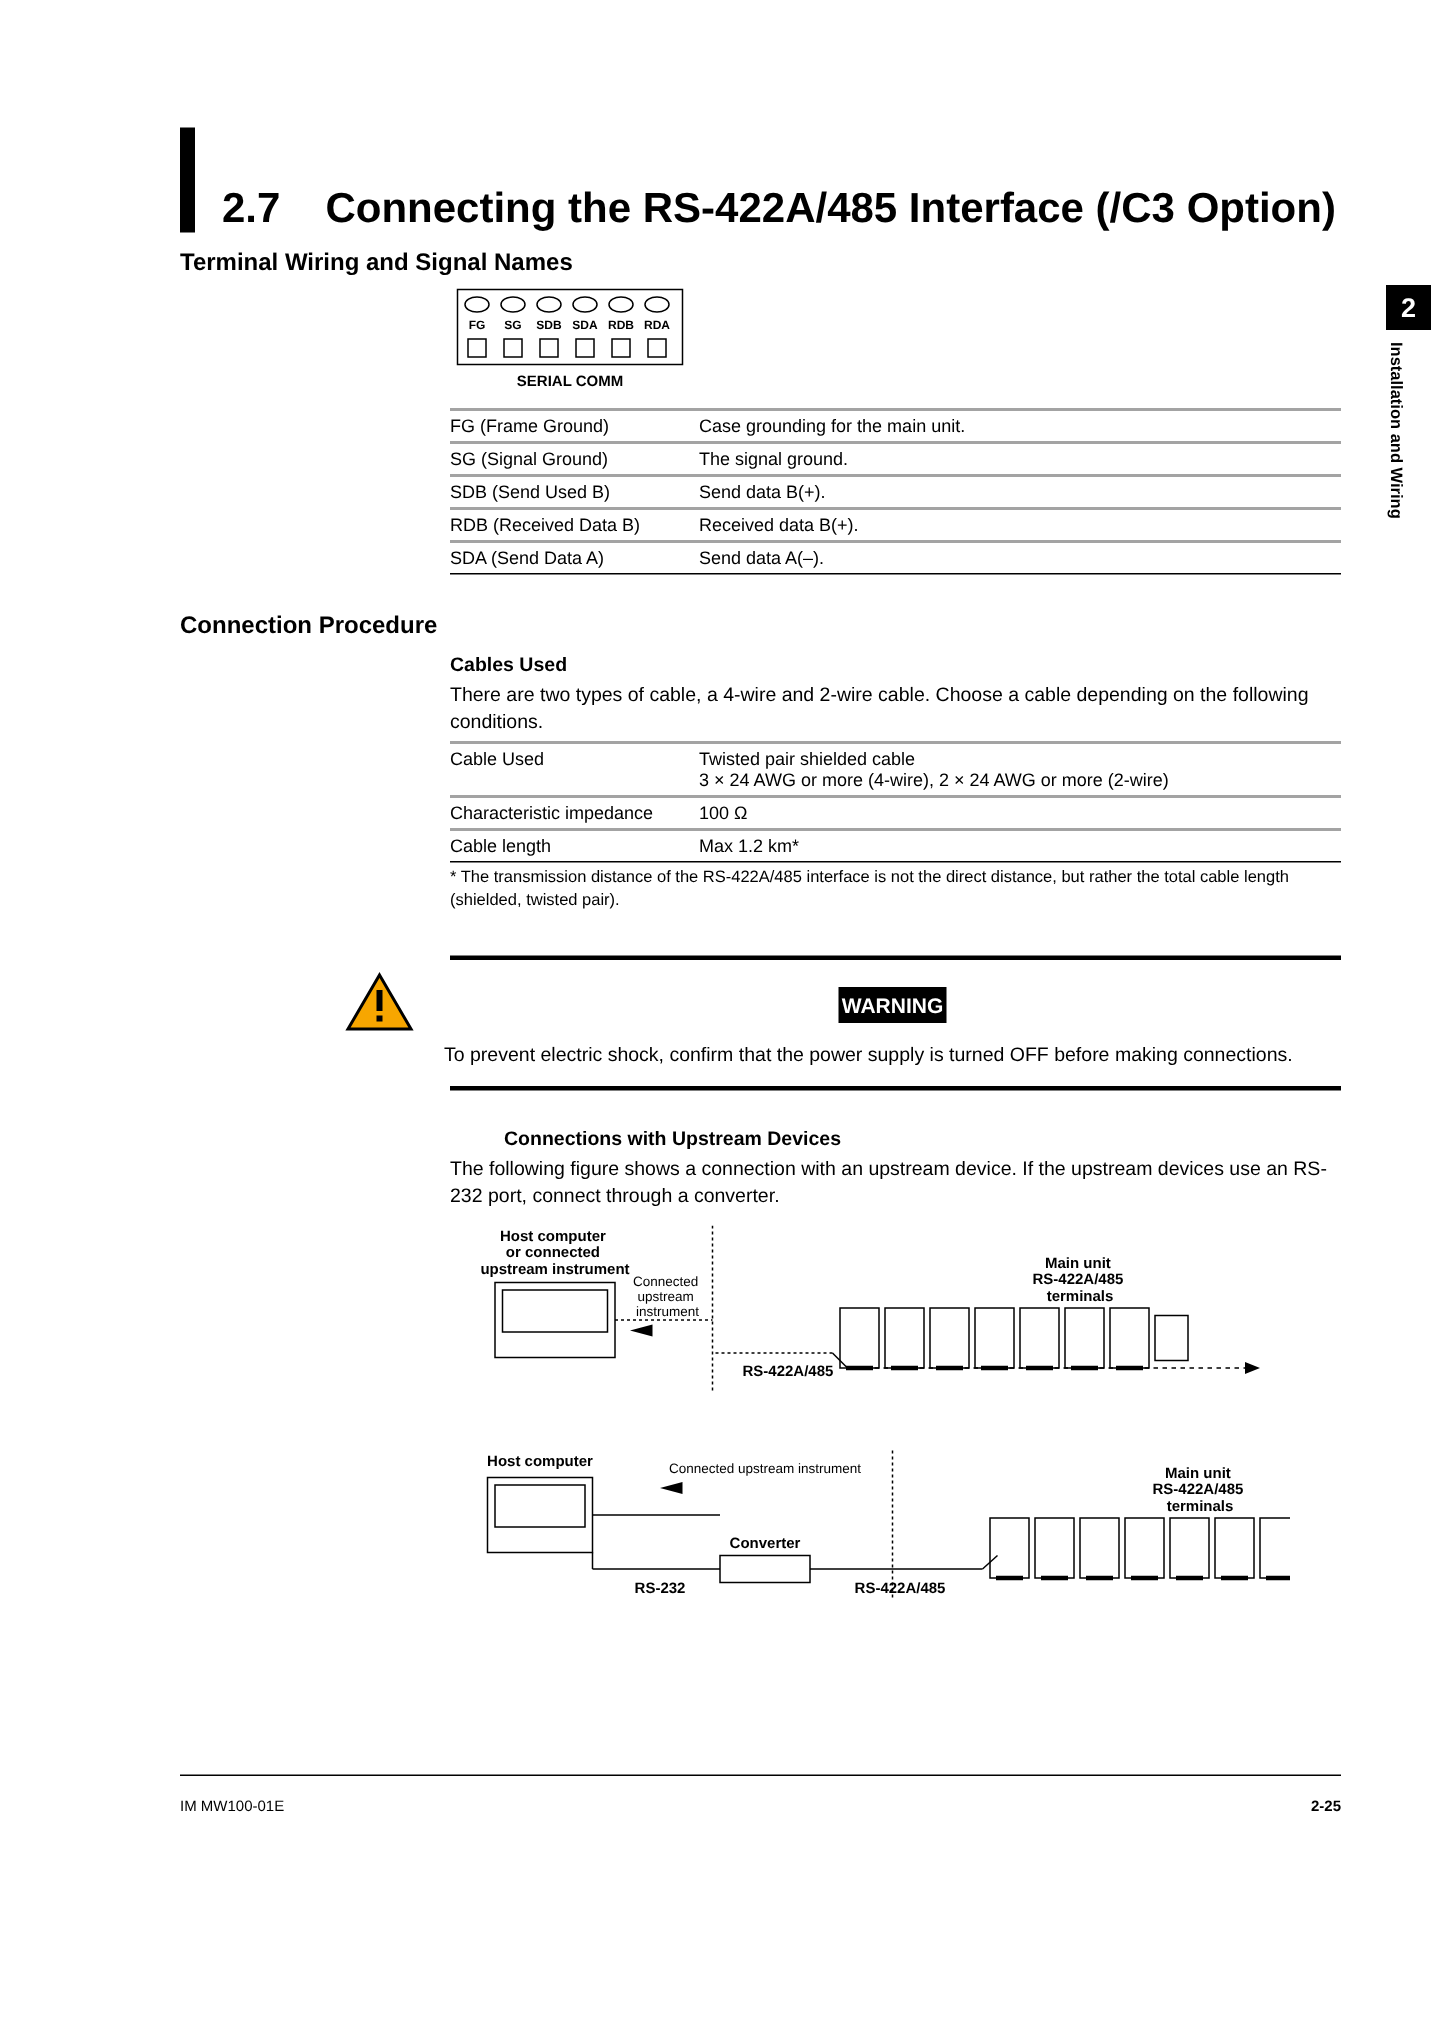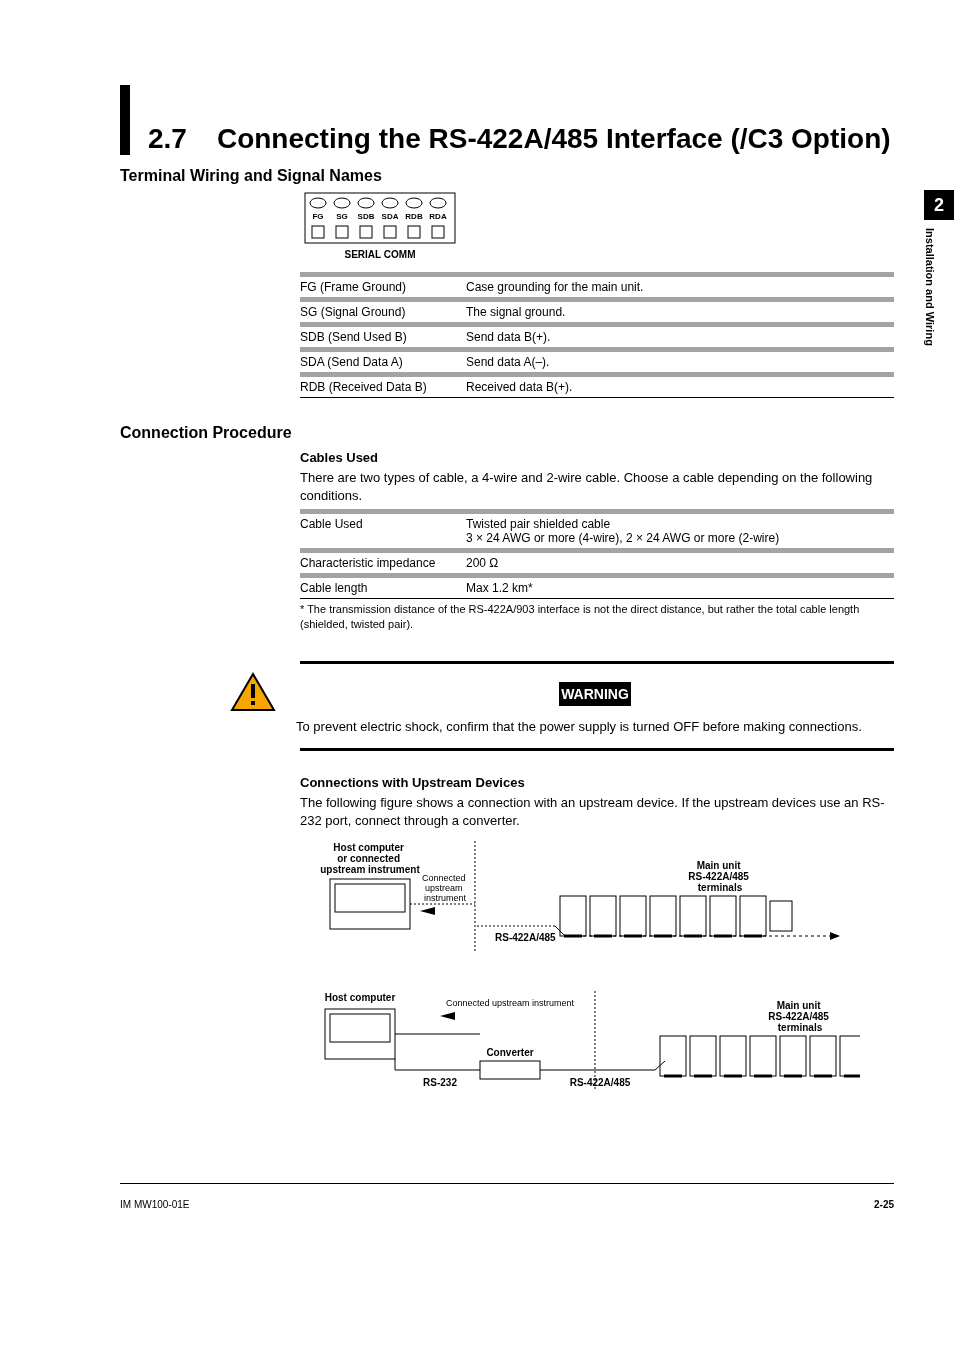--- a/index.html
+++ b/index.html
@@ -84,21 +84,21 @@
     line-height: 1.4;
     margin-bottom: 4px;
   }
   table.data {
     border-collapse: collapse;
     width: 100%;
     font-size: 12px;
     margin-top: 4px;
   }
   table.data tr {
-    border-top: 5px solid #a3a3a3;
+    border-top: 2px solid #a3a3a3;
   }
   table.data tr:last-child {
     border-bottom: 1px solid #000;
   }
   table.data td {
     padding: 3px 6px 3px 0;
     vertical-align: top;
   }
   table.data td:first-child {
     width: 160px;
@@ -233,54 +233,54 @@
           </tr>
           <tr>
             <td>SG (Signal Ground)</td>
             <td>The signal ground.</td>
           </tr>
           <tr>
             <td>SDB (Send Used B)</td>
             <td>Send data B(+).</td>
           </tr>
           <tr>
+            <td>RDB (Received Data B)</td>
+            <td>Received data B(+).</td>
+          </tr>
+          <tr>
             <td>SDA (Send Data A)</td>
             <td>Send data A(–).</td>
-          </tr>
-          <tr>
-            <td>RDB (Received Data B)</td>
-            <td>Received data B(+).</td>
           </tr>
         </tbody>
     </table>
   </div>
 
   <h2 style="margin-top:26px;">Connection Procedure</h2>
 
   <div class="content">
     <h3>Cables Used</h3>
     <div class="para">There are two types of cable, a 4-wire and 2-wire cable. Choose a cable depending on the following conditions.</div>
 
     <table class="data">
       <tbody id="cable-tbody">
           <tr>
             <td>Cable Used</td>
             <td>Twisted pair shielded cable<br>3 × 24 AWG or more (4-wire), 2 × 24 AWG or more (2-wire)</td>
           </tr>
           <tr>
             <td>Characteristic impedance</td>
-            <td>200 Ω</td>
+            <td>100 Ω</td>
           </tr>
           <tr>
             <td>Cable length</td>
             <td>Max 1.2 km*</td>
           </tr>
         </tbody>
     </table>
-    <div class="footnote">* The transmission distance of the RS-422A/903 interface is not the direct distance, but rather the total cable length (shielded, twisted pair).</div>
+    <div class="footnote">* The transmission distance of the RS-422A/485 interface is not the direct distance, but rather the total cable length (shielded, twisted pair).</div>
 
     <div class="warning-block">
       <div class="bar"></div>
       <div class="body">
         <div class="icon">
           <svg width="46" height="40" viewBox="0 0 46 40">
             <polygon points="23,2 44,38 2,38" fill="#f7a600" stroke="#000" stroke-width="2"></polygon>
             <rect x="21" y="12" width="4" height="14" fill="#000"></rect>
             <rect x="21" y="29" width="4" height="4" fill="#000"></rect>
           </svg>
@@ -288,21 +288,21 @@
         <div style="flex:1;">
           <div class="label-row">
             <span class="warning-label">WARNING</span>
           </div>
           <div class="warning-text">To prevent electric shock, confirm that the power supply is turned OFF before making connections.</div>
         </div>
       </div>
       <div class="bar"></div>
     </div>
 
-    <h3 style="margin-top:24px;">Connections with Upstream Devices</h3>
+    <h3 style="margin-top:24px;margin-left:36px;">Connections with Upstream Devices</h3>
     <div class="para">The following figure shows a connection with an upstream device. If the upstream devices use an RS-232 port, connect through a converter.</div>
 
     <div class="figure">
       <svg width="560" height="280" viewBox="0 0 560 280" font-family="Arial">
 
         <text x="70" y="10" font-size="10" font-weight="bold" text-anchor="middle">
           <tspan x="70" dy="0" id="f-host1-l1">Host computer</tspan>
           <tspan x="70" dy="11" id="f-host1-l2">or connected</tspan>
           <tspan x="70" dy="11" id="f-host1-l3">upstream instrument</tspan>
         </text>

